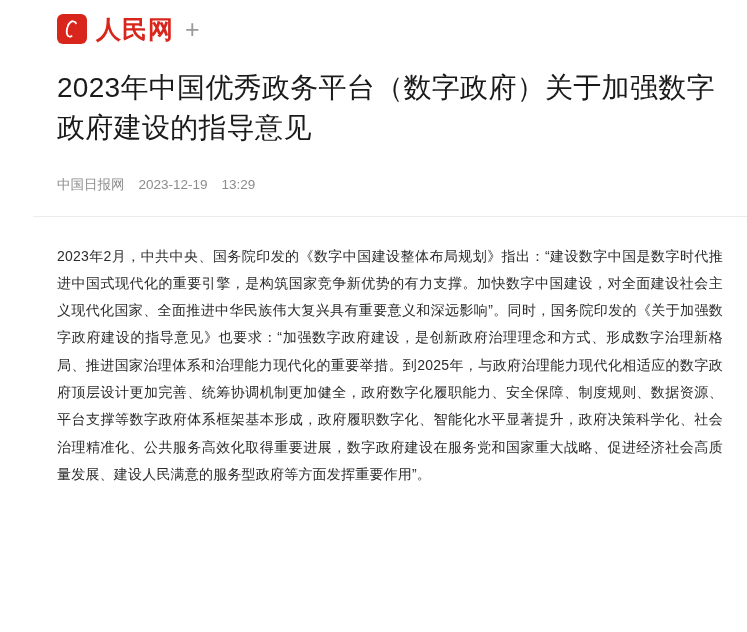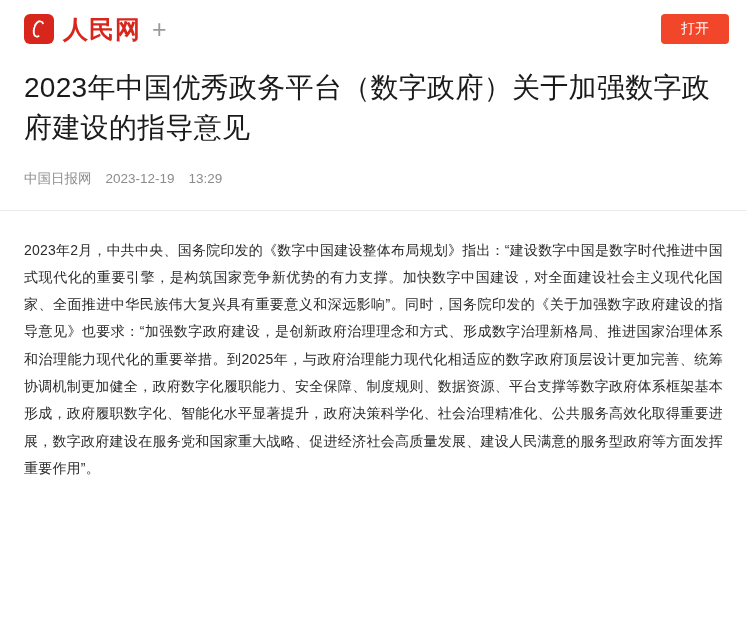--- a/index.html
+++ b/index.html
@@ -13,20 +13,21 @@
     font-family: "Liberation Sans", sans-serif;
     color: #222222;
     overflow: hidden;
   }
   .page {
     width: 747px;
     height: 464px;
     position: relative;
     background: #ffffff;
     box-sizing: border-box;
+    padding-left: 33px;
   }
 
   
   .topbar {
     height: 58px;
     display: flex;
     align-items: center;
     justify-content: space-between;
     padding: 0 18px 0 24px;
     box-sizing: border-box;
@@ -90,21 +91,21 @@
   }
   .headline {
     font-size: 28px;
     line-height: 1.42;
     font-weight: normal;
     color: #1a1a1a;
     margin: 0;
     letter-spacing: 0.3px;
   }
   .meta {
-    margin-top: 22px;
+    margin-top: 28px;
     font-size: 13.5px;
     color: #8c8c8c;
     display: flex;
     align-items: center;
     gap: 14px;
     padding-bottom: 22px;
   }
   .divider {
     height: 1px;
     background: #ececec;
@@ -128,21 +129,20 @@
 <body>
 
 <div class="page">
 
   <div class="topbar">
     <div class="brand">
       <span class="brand-mark"></span>
       <span class="brand-text">人民网</span>
       <span class="brand-plus">+</span>
     </div>
-    <button class="open-btn">打开</button>
   </div>
 
   <div class="title-block">
     <h1 class="headline">2023年中国优秀政务平台（数字政府）关于加强数字政府建设的指导意见</h1>
     <div class="meta">
       <span>中国日报网</span>
       <span>2023-12-19</span>
       <span>13:29</span>
     </div>
   </div>

